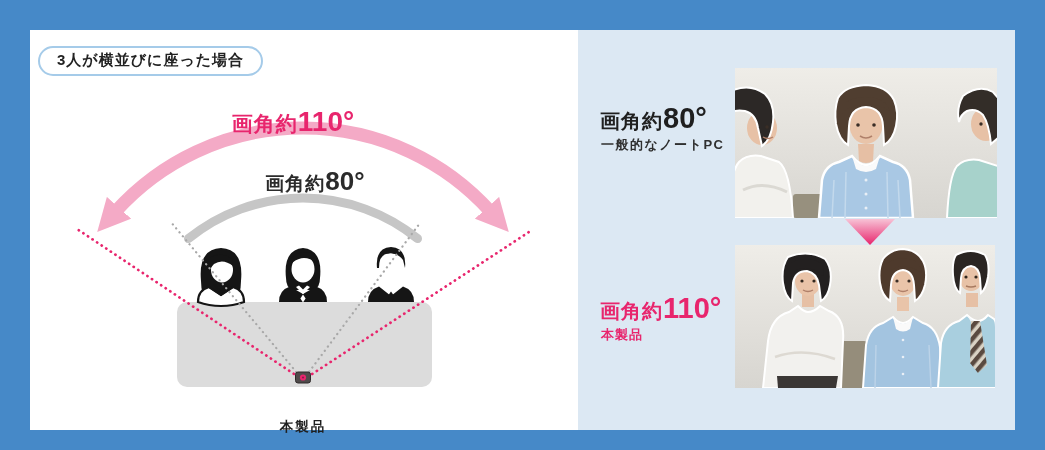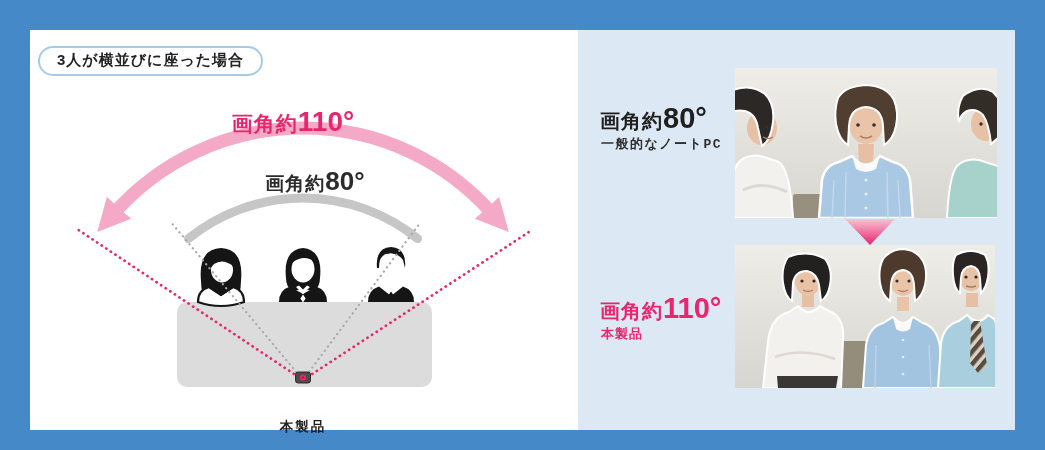--- a/index.html
+++ b/index.html
@@ -33,21 +33,21 @@
   .lbl-product { position:absolute; left:213px; top:388px; width:120px; text-align:center;
     font-size:13.5px; font-weight:bold; color:#1f1f1f; letter-spacing:2px; }
 
   
   .cmp-heading { position:absolute; font-weight:bold; white-space:nowrap; }
   .cmp-heading .pref { font-size:20px; letter-spacing:1px; }
   .cmp-heading .val  { font-size:29px; }
   .h-narrow { left:22px; top:72px;  color:#1f1f1f; }
   .h-wide   { left:22px; top:262px; color:#e8256d; }
   .cmp-desc { position:absolute; left:23px; font-size:13px; font-weight:bold;
-    color:#2f2f2f; letter-spacing:1.5px; line-height:18px;font-family:Liberation Mono, monospace; }
+    color:#2f2f2f; letter-spacing:1.5px; line-height:18px; }
   .d-narrow { top:106px; }
   .d-wide   { top:296px; color:#e8256d; letter-spacing:1px; }
   .photo { position:absolute; left:157px; overflow:hidden; }
   .photo-80  { top:38px; }
   .photo-110 { top:215px; }
   .arrow-down { position:absolute; left:267px; top:189px; }
 </style>
 </head>
 <body>
 

